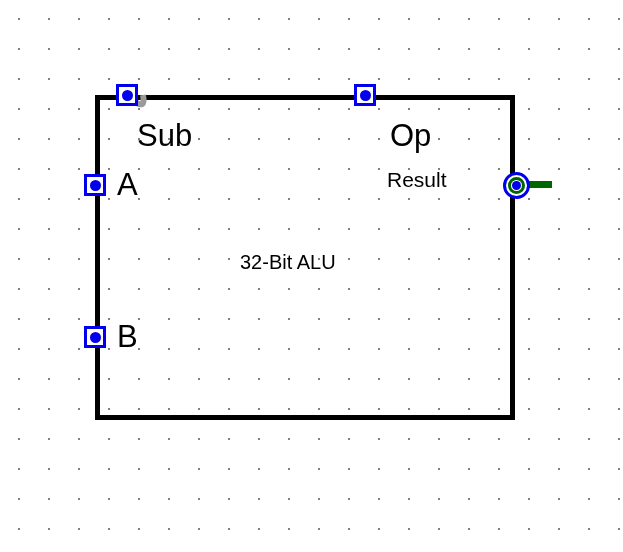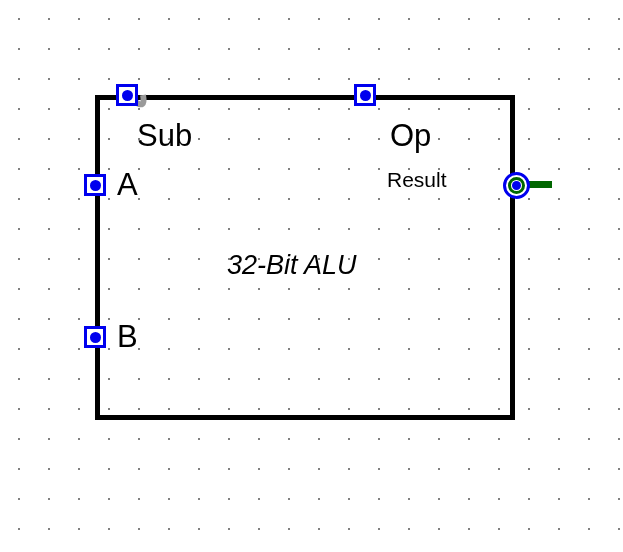--- a/index.html
+++ b/index.html
@@ -38,21 +38,21 @@
     color: #000000;
     white-space: nowrap;
     line-height: 1;
     font-weight: 400;
   }
   .lbl-sub    { left: 137px; top: 120px; font-size: 31px; }
   .lbl-op     { left: 344px; top: 120px; font-size: 31px; margin-left: 46px; }
   .lbl-a      { left: 117px; top: 169px; font-size: 31px; }
   .lbl-b      { left: 117px; top: 321px; font-size: 31px; }
   .lbl-result { left: 387px; top: 169px; font-size: 21px; }
-  .lbl-title  { left: 227px; top: 252px; font-size: 27px; font-style: italic; }
+  .lbl-title  { left: 240px; top: 252px; font-size: 20px; }
 
   
   .pin-sq {
     position: absolute;
     width: 22px;
     height: 22px;
     border: 3px solid #0000ee;
     box-sizing: border-box;
     background: #ffffff;
   }

